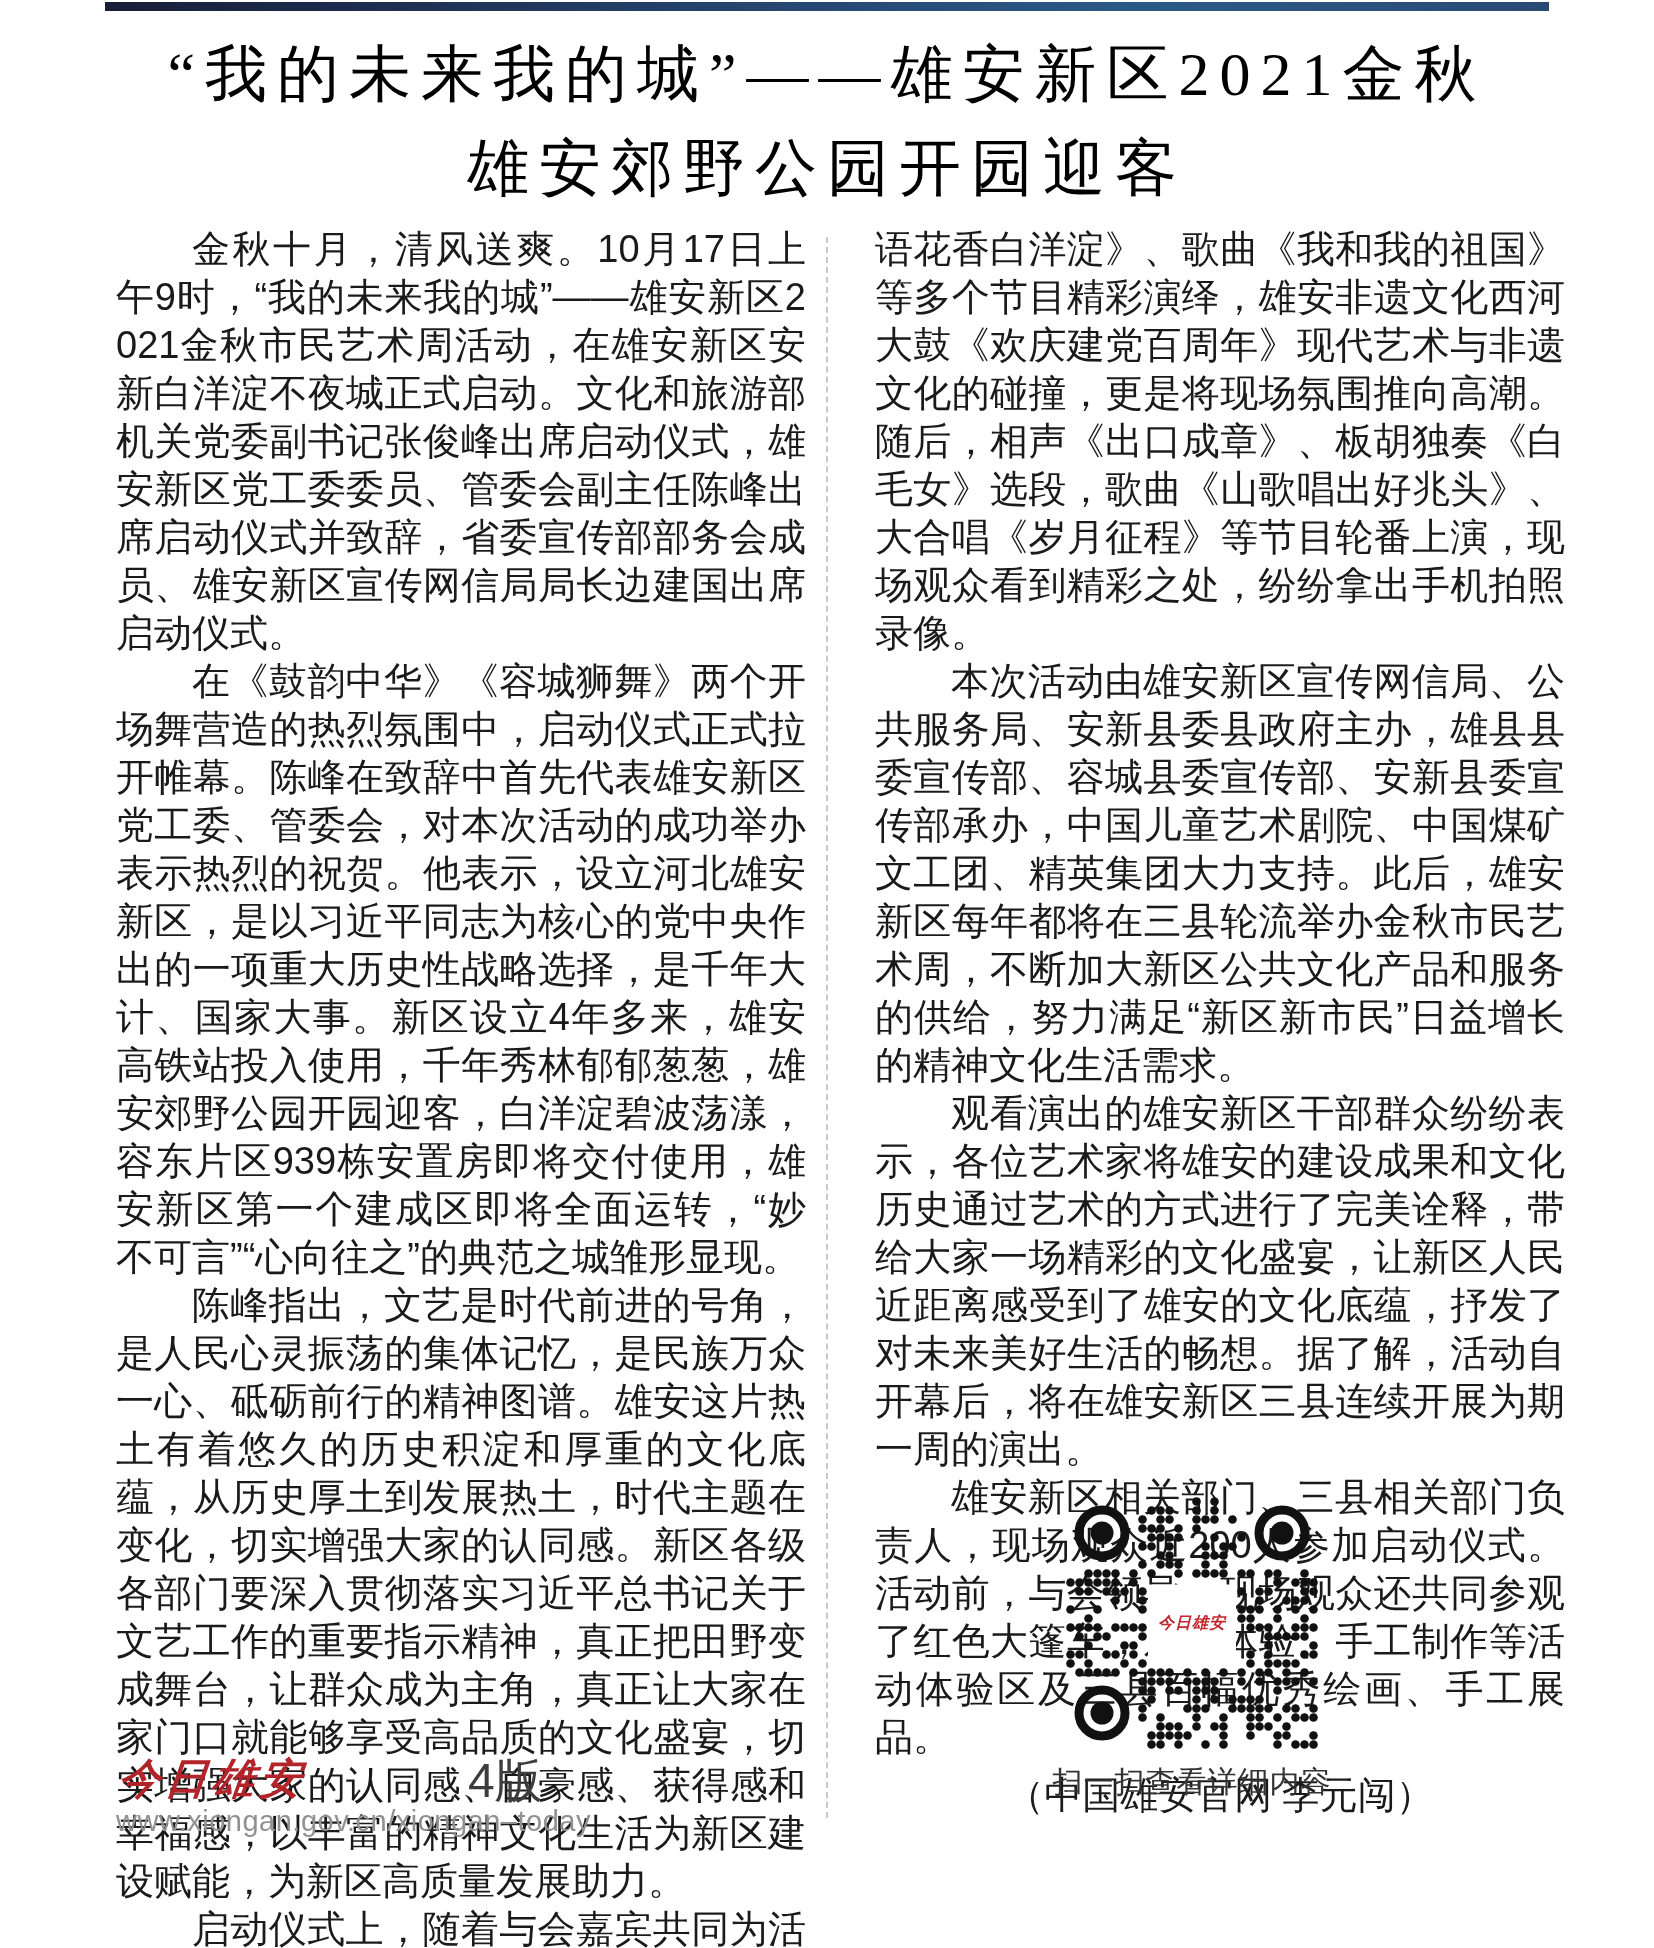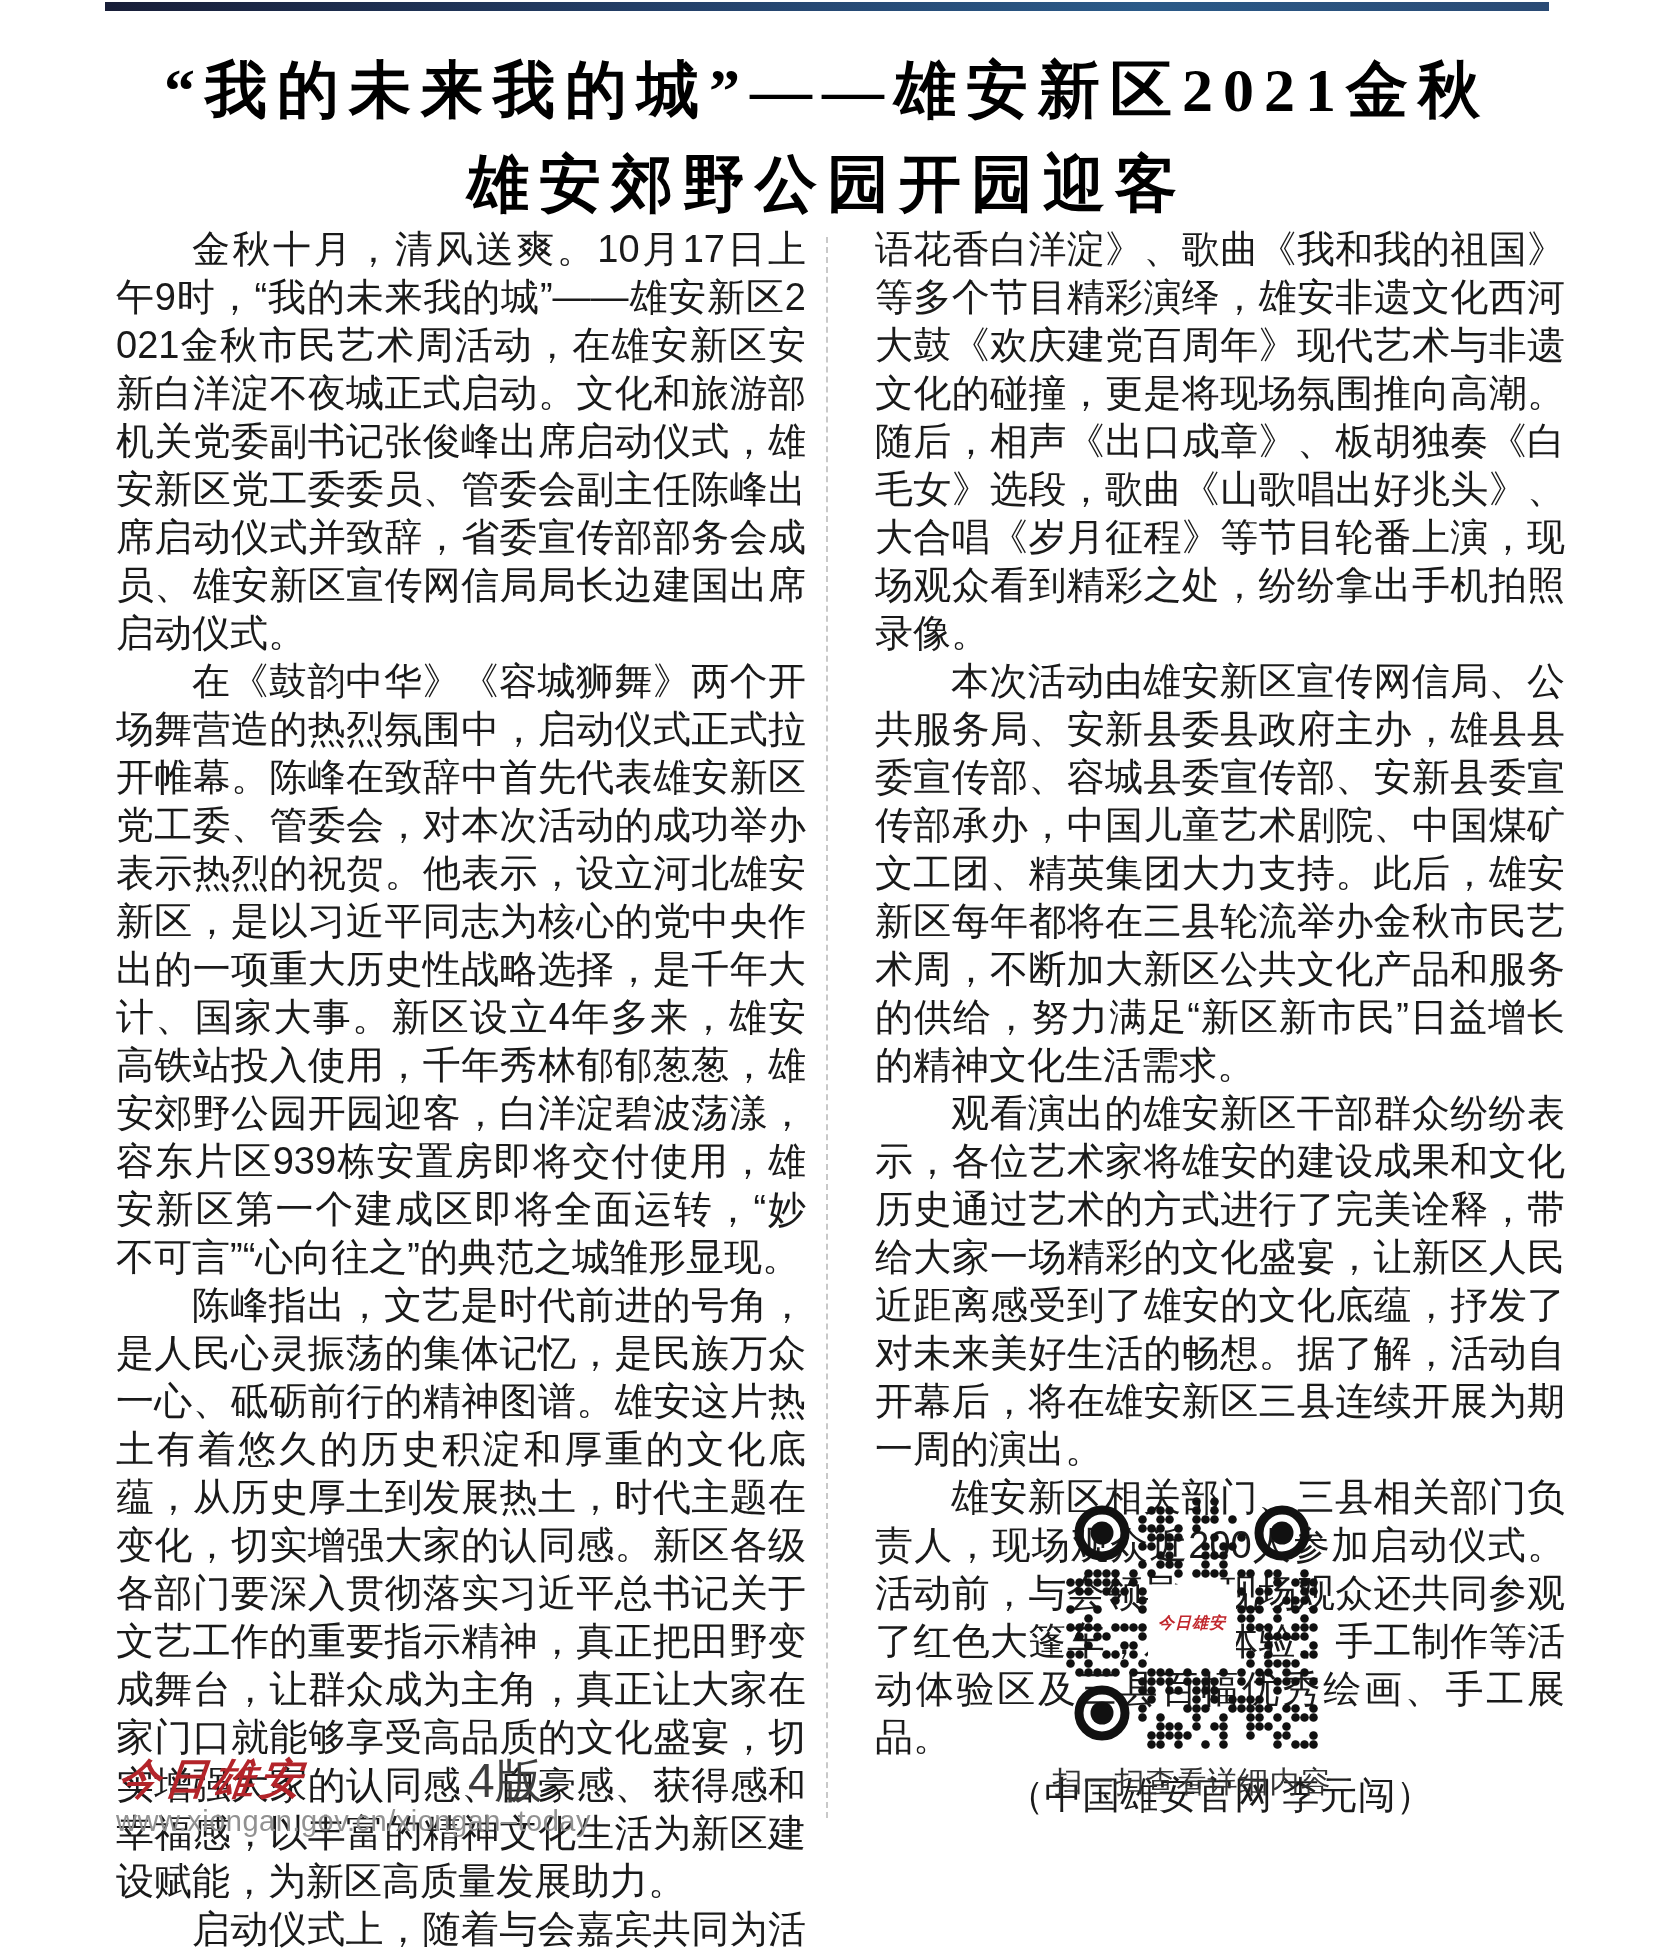--- a/index.html
+++ b/index.html
@@ -8,21 +8,21 @@
     font-family:"Liberation Sans","DejaVu Sans",sans-serif;
     -webkit-font-smoothing:antialiased;
   }
   .page{position:absolute;inset:0;overflow:hidden;}
 
   .top-bar{
     position:absolute;left:105px;top:2px;width:1444px;height:9px;
     background:linear-gradient(90deg,#181e38 0%,#24416a 40%,#2b5a88 72%,#2a4a74 100%);
   }
 
-  .title{position:absolute;top:43px;left:50px;right:50px;margin:0;text-align:center;font-weight:700;}
+  .title{position:absolute;top:27px;left:50px;right:50px;margin:0;text-align:center;font-weight:400;}
   .title-line{
     display:block;
     font-family:"Liberation Serif","DejaVu Serif",serif;
     font-size:62px;line-height:94px;letter-spacing:10px;color:#000;
   }
 
   .col{position:absolute;top:225px;width:690px;}
   .col-left{left:116px;}
   .col-right{left:847px;margin-left:28px;}
   .divider{

